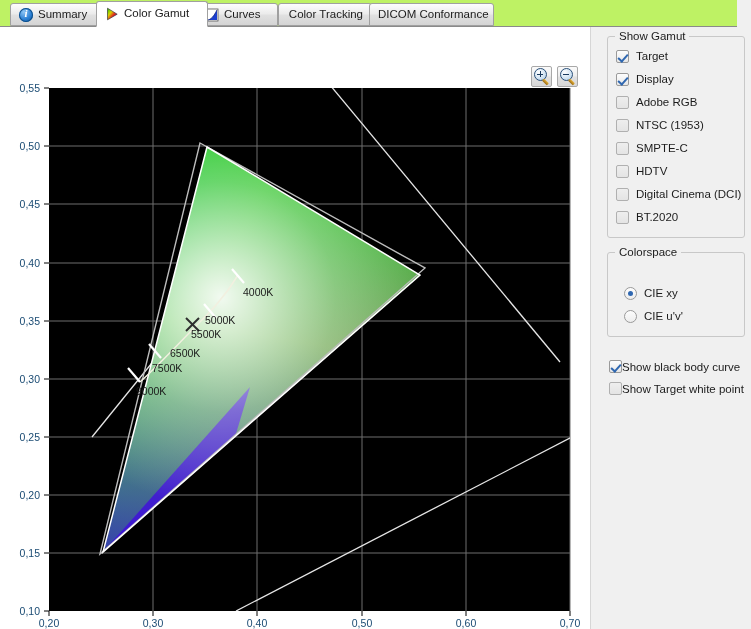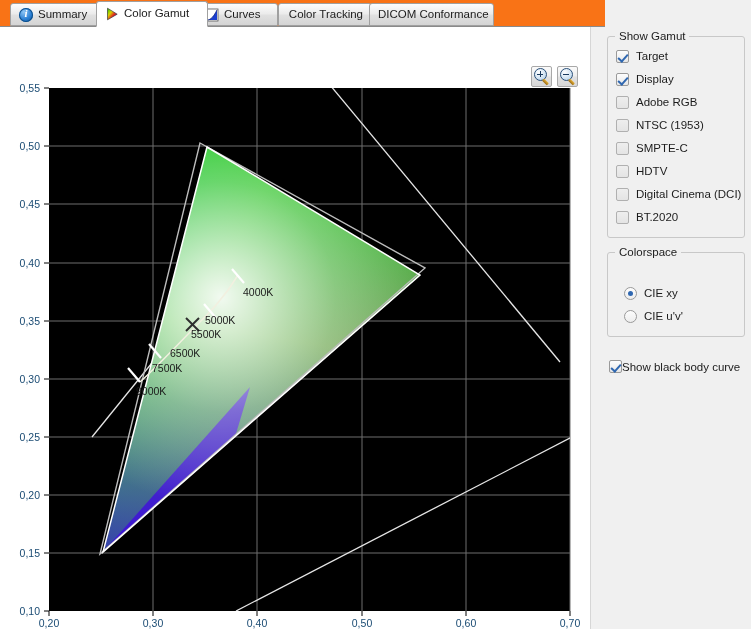--- a/index.html
+++ b/index.html
@@ -14,23 +14,23 @@
     font-size: 11px;
     color: #000;
     overflow: hidden;
     position: relative;
   }
 
   
   #tabbar {
     position: absolute;
     left: 0; top: 0;
-    width: 605px;
+    width: 737px;
     height: 27px;
-    background: #f97316;
+    background: #bef264;
     border-bottom: 1px solid #8a8a8a;
     box-sizing: border-box;
   }
   .tab {
     position: absolute;
     top: 3px;
     height: 23px;
     box-sizing: border-box;
     background: linear-gradient(to bottom, #fdfdfd 0%, #ececec 45%, #e0e0e0 55%, #d4d4d4 100%);
     border: 1px solid #a0a0a0;
@@ -476,14 +476,18 @@
       <div class="opt-row" style="padding-left:8px;">
         <span class="rb"></span>
         <span class="opt-label">CIE u'v'</span>
       </div>
     </div>
 
     <div class="loose-row">
       <span class="cb checked"></span>
       <span class="opt-label">Show black body curve</span>
     </div>
+    <div class="loose-row">
+      <span class="cb unchecked"></span>
+      <span class="opt-label">Show Target white point</span>
+    </div>
   </div>
 </div>
 
 </body></html>

